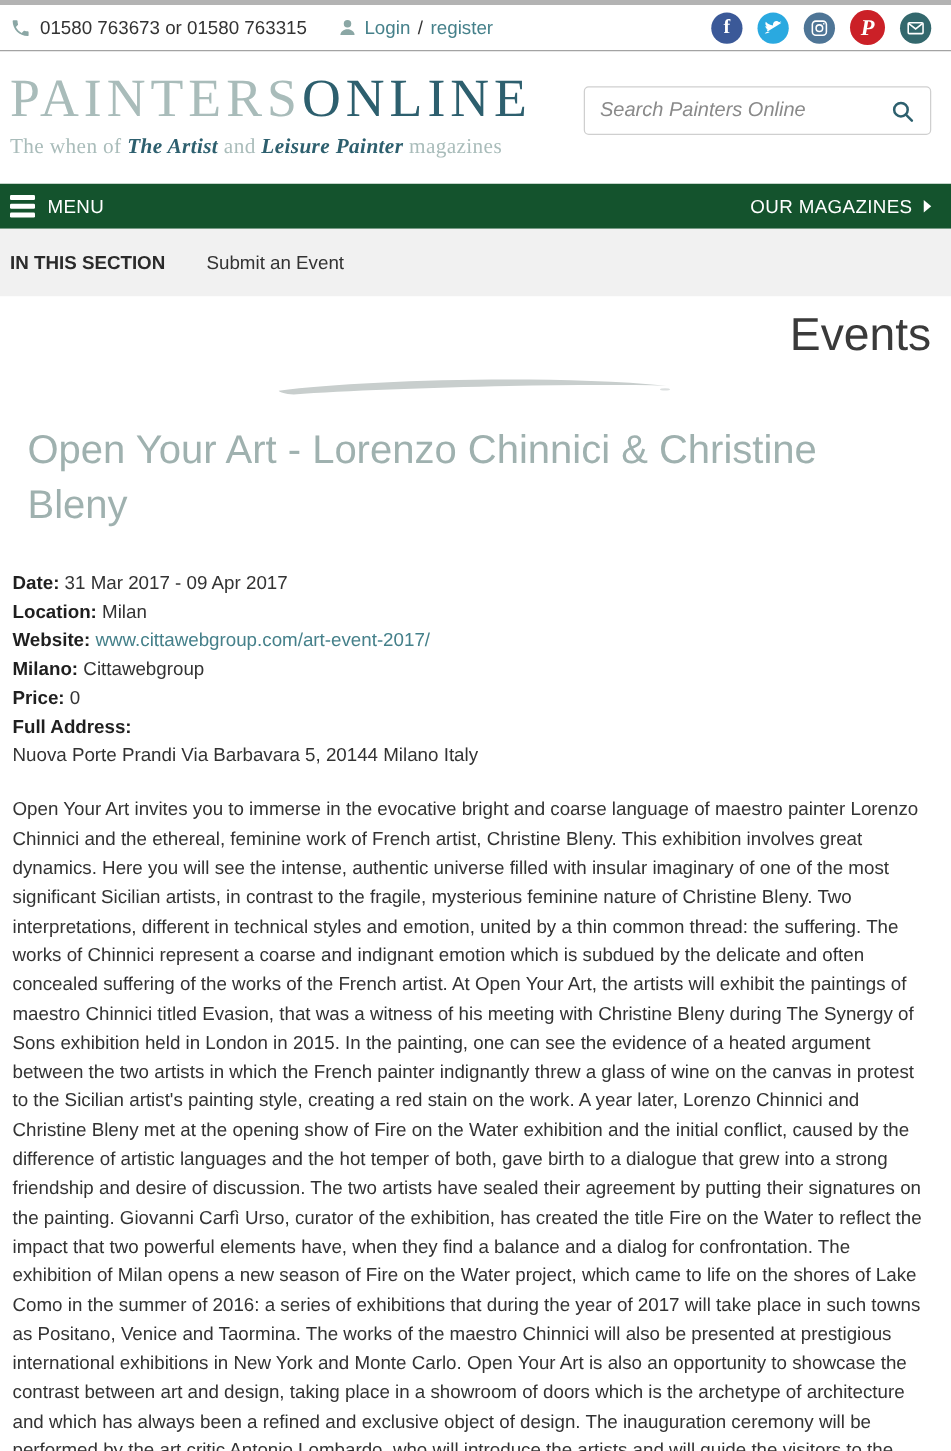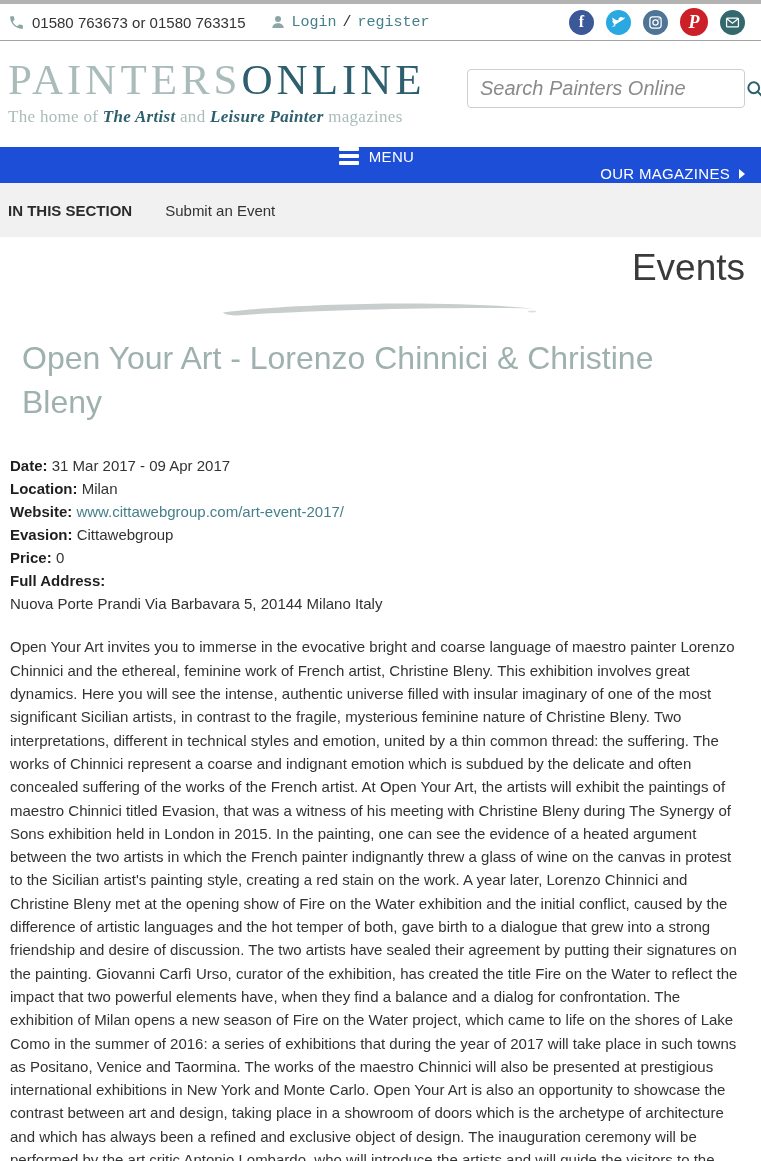--- a/index.html
+++ b/index.html
@@ -14,21 +14,21 @@
   
   .top-strip { height:4px; background:#b3b3b3; }
 
   
   .header-top {
     display:flex; align-items:center;
     height:37px; padding:0 16px 0 8px;
     border-bottom:1px solid #a3a3a3;
   }
   .contact { display:flex; align-items:center; gap:7px; color:#333; }
-  .login-area { display:flex; align-items:center; gap:6px; margin-left:24px;font-family:Liberation Mono, monospace; }
+  .login-area { display:flex; align-items:center; gap:6px; margin-left:24px; }
   .login-link, .register-link { color:#45808a; cursor:pointer; }
   .login-sep { color:#333; }
   .social { margin-left:auto; display:flex; align-items:center; gap:12px; }
   .social-circle {
     width:25px; height:25px; border-radius:50%;
     display:flex; align-items:center; justify-content:center;
     color:#fff; cursor:pointer; flex:0 0 auto;
   }
   .social-circle.pinterest { width:28px; height:28px; }
   .fb-glyph { font-family:"Liberation Serif",serif; font-weight:bold; font-size:16px; line-height:1; }
@@ -49,32 +49,32 @@
   }
   .logo-tagline .mag { color:#2d5f6e; font-style:italic; font-weight:bold; }
 
   .search-box {
     position:absolute; right:16px; top:28px;
     width:278px; height:39px;
     border:1px solid #cfcfcf; border-radius:4px;
     display:flex; align-items:center; padding:0 12px; background:#fff;
   }
   .search-box input {
-    border:none; outline:none; flex:1; font-size:20px;
+    border:none; outline:none; flex:1; font-size:16px;
     font-family:"Liberation Sans", sans-serif; color:#666;
     background:transparent;
   }
   .search-box input::placeholder { color:#8a8a8a; font-style:italic; }
   .search-btn { background:none; border:none; cursor:pointer; display:flex; align-items:center; padding:0; }
 
   
   .nav {
-    background:#1d4ed8; color:#fff;
+    background:#14532d; color:#fff;
     display:flex; align-items:center;
-    height:36px; padding:0 16px 0 8px;flex-direction:column;
+    height:36px; padding:0 16px 0 8px;
   }
   .menu-btn { display:flex; align-items:center; gap:10px; cursor:pointer; }
   .hamburger { display:flex; flex-direction:column; gap:3px; }
   .hamburger span { display:block; width:20px; height:4px; background:#fff; border-radius:1px; }
   .nav-label { font-size:15px; letter-spacing:0.3px; }
   .nav-right { margin-left:auto; display:flex; align-items:center; gap:9px; cursor:pointer; }
   .tri-right { width:0; height:0; border-left:6px solid #fff; border-top:5px solid transparent; border-bottom:5px solid transparent; }
 
   
   .section-bar {
@@ -153,21 +153,21 @@
           <rect x="2.5" y="5" width="19" height="14" rx="1.5"></rect>
           <path d="M3 6l9 7 9-7"></path>
         </svg>
     </span>
   </div>
 </div>
 
 <div class="header-main">
   <div class="logo">
     <div class="logo-line1"><span class="logo-painters">PAINTERS</span><span class="logo-online">ONLINE</span></div>
-    <div class="logo-tagline"><span>The home of </span><span class="mag">The Artist</span><span> and </span><span class="mag">Leisure Painter</span><span> magazines</span></div>
+    <div class="logo-tagline"><span>The when of </span><span class="mag">The Artist</span><span> and </span><span class="mag">Leisure Painter</span><span> magazines</span></div>
   </div>
   <div class="search-box">
     <input type="text" placeholder="Search Painters Online" style="">
     <button class="search-btn">
       <span style="display:flex;">
         <svg width="20" height="20" viewBox="0 0 24 24" fill="none" stroke="#2d606e" stroke-width="2.4" stroke-linecap="round">
             <circle cx="10.5" cy="10.5" r="6.5"></circle>
             <line x1="15.5" y1="15.5" x2="21" y2="21"></line>
           </svg>
       </span>
@@ -204,20 +204,20 @@
       <ellipse cx="314" cy="12.5" rx="4" ry="0.9" fill="#dcdfdf"></ellipse>
     </svg>
   </div>
 
   <h2 class="event-title">Open Your Art - Lorenzo Chinnici &amp; Christine Bleny</h2>
 
   <div class="details">
     <div class="details-row"><b>Date:</b> <span>31 Mar 2017 - 09 Apr 2017</span></div>
     <div class="details-row"><b>Location:</b> <span>Milan</span></div>
     <div class="details-row"><b>Website:</b> <a>www.cittawebgroup.com/art-event-2017/</a></div>
-    <div class="details-row"><b>Evasion:</b> <span>Cittawebgroup</span></div>
+    <div class="details-row"><b>Milano:</b> <span>Cittawebgroup</span></div>
     <div class="details-row"><b>Price:</b> <span>0</span></div>
     <div class="details-row"><b>Full Address:</b></div>
     <div class="address-line">Nuova Porte Prandi Via Barbavara 5, 20144 Milano Italy</div>
   </div>
 
   <p class="description">Open Your Art invites you to immerse in the evocative bright and coarse language of maestro painter Lorenzo Chinnici and the ethereal, feminine work of French artist, Christine Bleny. This exhibition involves great dynamics. Here you will see the intense, authentic universe filled with insular imaginary of one of the most significant Sicilian artists, in contrast to the fragile, mysterious feminine nature of Christine Bleny. Two interpretations, different in technical styles and emotion, united by a thin common thread: the suffering. The works of Chinnici represent a coarse and indignant emotion which is subdued by the delicate and often concealed suffering of the works of the French artist. At Open Your Art, the artists will exhibit the paintings of maestro Chinnici titled Evasion, that was a witness of his meeting with Christine Bleny during The Synergy of Sons exhibition held in London in 2015. In the painting, one can see the evidence of a heated argument between the two artists in which the French painter indignantly threw a glass of wine on the canvas in protest to the Sicilian artist's painting style, creating a red stain on the work. A year later, Lorenzo Chinnici and Christine Bleny met at the opening show of Fire on the Water exhibition and the initial conflict, caused by the difference of artistic languages and the hot temper of both, gave birth to a dialogue that grew into a strong friendship and desire of discussion. The two artists have sealed their agreement by putting their signatures on the painting. Giovanni Carfì Urso, curator of the exhibition, has created the title Fire on the Water to reflect the impact that two powerful elements have, when they find a balance and a dialog for confrontation. The exhibition of Milan opens a new season of Fire on the Water project, which came to life on the shores of Lake Como in the summer of 2016: a series of exhibitions that during the year of 2017 will take place in such towns as Positano, Venice and Taormina. The works of the maestro Chinnici will also be presented at prestigious international exhibitions in New York and Monte Carlo. Open Your Art is also an opportunity to showcase the contrast between art and design, taking place in a showroom of doors which is the archetype of architecture and which has always been a refined and exclusive object of design. The inauguration ceremony will be performed by the art critic Antonio Lombardo, who will introduce the artists and will guide the visitors to the understanding of the exhibited artworks. During the evening a monograph of the artist Lorenzo Chinnici will be presented under the editorship of a famous Italian art critic Vittorio Sgarbi. Let yourself be driven by your imagination.</p>
 </div>
 
 </body></html>

